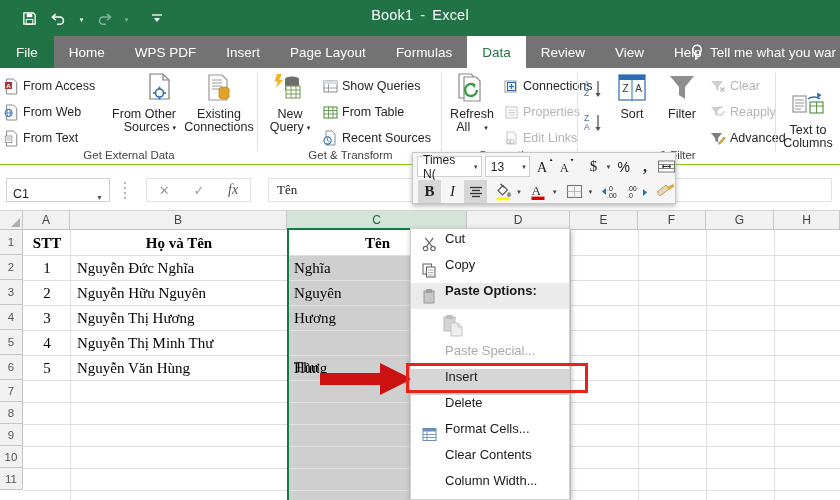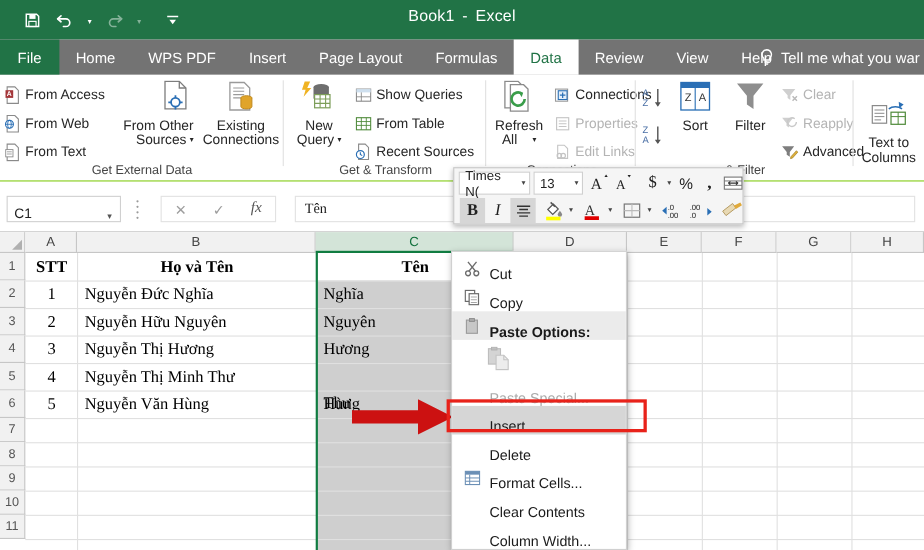--- a/index.html
+++ b/index.html
@@ -157,21 +157,21 @@
   
   .arrow{position:absolute;z-index:45;}
 
   
   .ctxmenu{
     position:absolute;left:410px;top:228px;width:160px;
     background:#ffffff;border:1px solid #d0d0d0;box-shadow:1px 2px 6px rgba(0,0,0,.30);
     z-index:50;padding:2px 0 0 0;box-sizing:border-box;
   }
   .mi{
-    position:relative;height:26px;display:flex;align-items:flex-end;
+    position:relative;height:26px;display:flex;align-items:flex-start;
     font-size:13px;color:#1a1a1a;padding-left:34px;cursor:pointer;box-sizing:border-box;
     white-space:nowrap;
   }
   .mi .mico{position:absolute;left:8px;top:0;height:26px;width:20px;
     display:flex;align-items:center;justify-content:center;}
   .mi.bold{font-weight:bold;background:#ebebeb;}
   .mi.disabled{color:#aaaaaa;cursor:default;}
   .mi.hl{background:#d6d6d6;}
   .mi.pasteicon{height:34px;}
   .hlbox{

